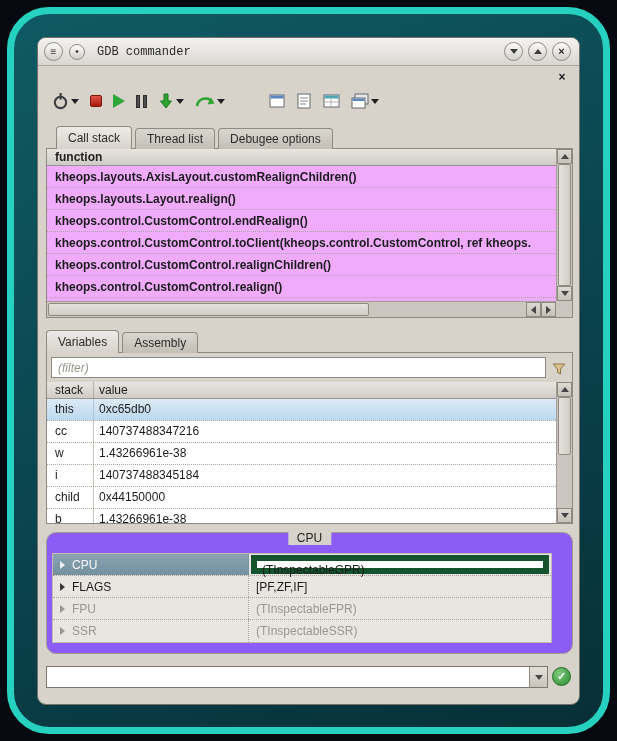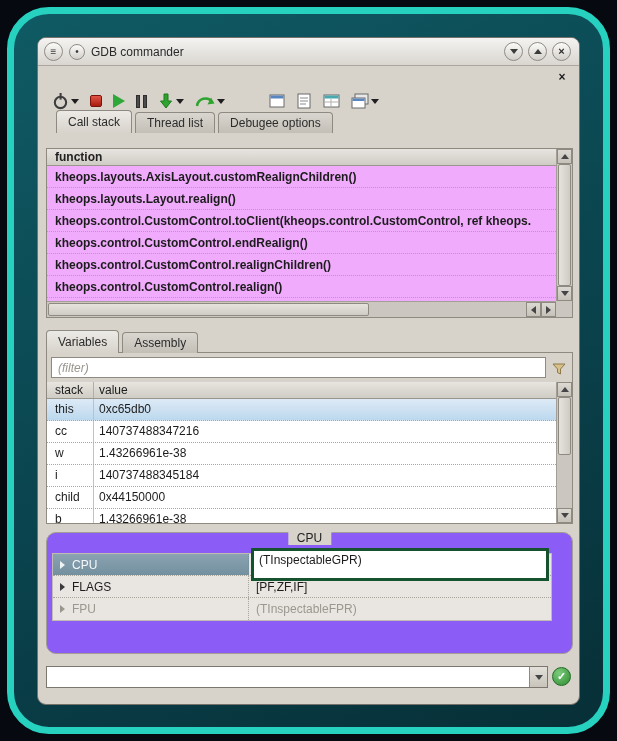--- a/index.html
+++ b/index.html
@@ -30,21 +30,21 @@
     display:flex; align-items:center;
   }
   .tb-circle {
     width:19px; height:19px; border-radius:50%;
     background:linear-gradient(#fbfbfa,#d3d0ca);
     border:1px solid #8f8b84;
     display:flex; align-items:center; justify-content:center;
     font-size:10px; color:#3a3a3a; margin-left:6px;
   }
   .tb-circle.small { width:16px; height:16px; }
-  .title-text { margin-left:6px; color:#2a2a2a; }
+  .title-text { margin-left:12px; color:#2a2a2a;font-family:Liberation Mono, monospace; }
   .tb-right { margin-left:auto; display:flex; align-items:center; margin-right:8px; gap:5px; }
   .tri-dn-s { width:0;height:0;border-left:4px solid transparent;border-right:4px solid transparent;border-top:5px solid #3c3c3c; }
   .tri-up-s { width:0;height:0;border-left:4px solid transparent;border-right:4px solid transparent;border-bottom:5px solid #3c3c3c; }
   .close-x { font-size:11px; font-weight:bold; color:#2b2b2b; line-height:1; }
   
   .dock-close {
     position:absolute; top:32px; right:10px; width:14px; height:14px;
     display:flex; align-items:center; justify-content:center;
     font-weight:bold; font-size:12px; color:#1d1d1d;
   }
@@ -55,21 +55,21 @@
   }
   .tb { background:transparent; border:none; display:flex; align-items:center; padding:2px; }
   .chev { width:0;height:0;border-left:4px solid transparent;border-right:4px solid transparent;border-top:5px solid #1f1f1f; margin-left:2px; }
   .stop-sq { width:12px; height:12px; border-radius:2px; border:1px solid #7a130a; background:linear-gradient(#e05545,#a81c10); }
   .play-tri { width:0;height:0;border-top:7px solid transparent;border-bottom:7px solid transparent;border-left:12px solid #2ea838; }
   .pause-ic { display:flex; gap:3px; }
   .pause-ic i { display:block; width:4px; height:13px; background:#4c4c4c; border:1px solid #2e2e2e; }
   .tb-spacer { width:26px; }
   
   .tabs { position:absolute; left:8px; display:flex; align-items:flex-end; height:23px; z-index:3; }
-  .tabs1 { top:72px;padding-left:10px; }
+  .tabs1 { top:88px;padding-left:10px; }
   .tabs2 { top:292px; }
   .tab {
     height:21px; padding:0 11px; display:flex; align-items:center;
     background:linear-gradient(#d9d6cf,#c3bfb7);
     border:1px solid #8e8a82; border-bottom:none;
     border-radius:4px 4px 0 0; margin-right:3px; color:#2c2c2c;
   }
   .tab.active {
     height:23px; background:linear-gradient(#eceae6,#d7d3cb);
     position:relative; z-index:4;
@@ -169,22 +169,22 @@
   .cpu-name {
     width:196px; display:flex; align-items:center; gap:7px;
     padding-left:7px; border-right:1px dotted #a9a59d;
   }
   .cpu-val { flex:1; display:flex; align-items:center; padding:1px 2px; }
   .cpu-val .val-text { padding-left:5px; }
   .exp-tri { width:0;height:0;border-top:4px solid transparent;border-bottom:4px solid transparent;border-left:5px solid #3a3a3a; }
   .cpu-row.selrow .cpu-name { background:linear-gradient(#8ba2b1,#73909f); color:#f4f8fa; border-right-color:#73909f; }
   .cpu-row.selrow .exp-tri { border-left-color:#eef3f6; }
   .cell-edit {
-    flex:1; height:33px; line-height:18px; background:#fff;
-    border:3px solid #14532d; padding-left:5px;
+    flex:1; height:19px; line-height:18px; background:#fff;
+    border:6px solid #14532d; padding-left:5px;
   }
   .cpu-row.dis .cpu-name, .cpu-row.dis .cpu-val { color:#9b978f; }
   .cpu-row.dis .exp-tri { border-left-color:#9b978f; }
   
   .cmdrow { position:absolute; left:8px; right:8px; top:628px; height:22px; }
   .combo {
     position:absolute; left:0; top:0; width:502px; height:22px;
     border:1px solid #7b776f; background:#fff; display:flex;
   }
   .combo-input { flex:1; border:none; outline:none; padding:0 6px; font-family:"Liberation Sans", sans-serif; font-size:12px; background:transparent; }
@@ -315,22 +315,22 @@
       <div class="tab active">Call stack</div>
       <div class="tab">Thread list</div>
       <div class="tab">Debugee options</div>
     </div>
 
     <div class="panel panel1">
       <div class="list-header">function</div>
       <div class="cs-list">
         <div class="cs-row">kheops.layouts.AxisLayout.customRealignChildren()</div>
         <div class="cs-row">kheops.layouts.Layout.realign()</div>
+        <div class="cs-row">kheops.control.CustomControl.endRealign()</div>
         <div class="cs-row">kheops.control.CustomControl.toClient(kheops.control.CustomControl, ref kheops.</div>
-        <div class="cs-row">kheops.control.CustomControl.endRealign()</div>
         <div class="cs-row">kheops.control.CustomControl.realignChildren()</div>
         <div class="cs-row">kheops.control.CustomControl.realign()</div>
       </div>
       <div class="vscroll cs-v">
         <div class="sb-btn sb-top">
             <span class="tri-u"></span>
           </div>
         <div class="sb-thumb"></div>
         <div class="sb-btn sb-bot">
             <span class="tri-d"></span>
@@ -428,20 +428,29 @@
         </div>
         <div class="cpu-row dis">
           <div class="cpu-name">
             <span class="exp-tri"></span>
             <span>FPU</span>
           </div>
           <div class="cpu-val">
             <span class="val-text">(TInspectableFPR)</span>
           </div>
         </div>
+        <div class="cpu-row dis">
+          <div class="cpu-name">
+            <span class="exp-tri"></span>
+            <span>SSR</span>
+          </div>
+          <div class="cpu-val">
+            <span class="val-text">(TInspectableSSR)</span>
+          </div>
+        </div>
       </div>
     </div>
 
     <div class="cmdrow">
       <div class="combo">
         <input class="combo-input" value="" style="">
         <div class="combo-btn">
           <span class="tri-d"></span>
         </div>
       </div>

